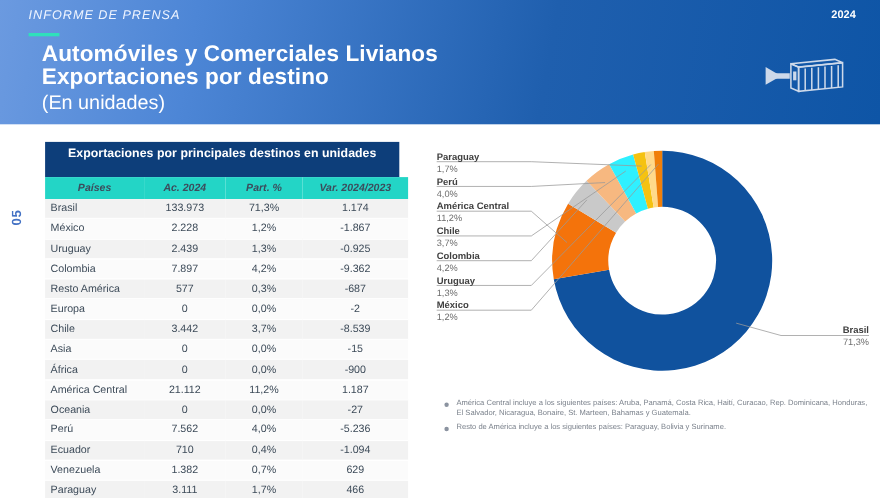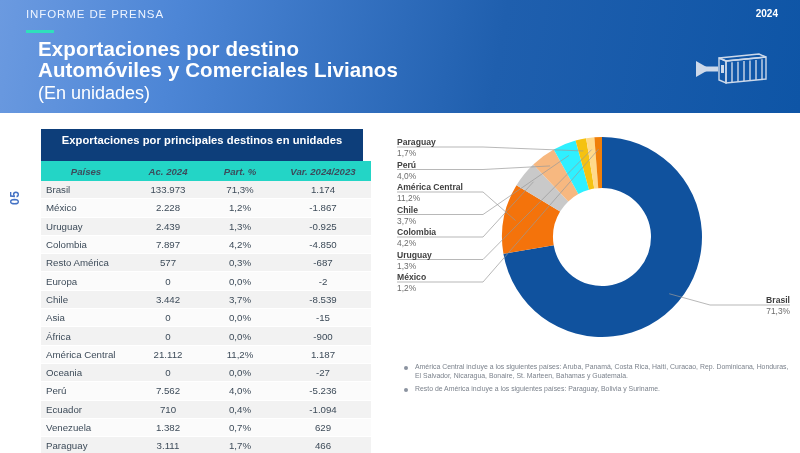--- a/index.html
+++ b/index.html
@@ -12,21 +12,21 @@
   }
 
   
   #header{
     position:absolute;left:0;top:0;width:800px;height:113px;
     background:linear-gradient(100deg,#6b9ae0 0%,#4d86d6 22%,#1f5fae 62%,#0e55a6 100%);
     overflow:hidden;
   }
   #kicker{
     position:absolute;left:26px;top:8px;
-    font-size:11.5px;letter-spacing:.9px;color:#eef4ff;font-weight:400;
+    font-size:11.5px;letter-spacing:.9px;color:#eef4ff;font-weight:400;font-style:italic;
   }
   #kicker-rule{
     position:absolute;left:26px;top:30px;width:28px;height:3px;background:#2fe0bb;
   }
   #year{
     position:absolute;right:22px;top:8px;color:#ffffff;font-size:10px;font-weight:700;
   }
   #title-wrap{position:absolute;left:38px;top:38px;}
   .h-title{
     color:#ffffff;font-size:20.5px;font-weight:700;line-height:21px;letter-spacing:.1px;
@@ -89,22 +89,22 @@
   .note .txt{font-size:6.9px;color:#7b828c;line-height:9.2px;}
 </style>
 </head>
 <body>
 
 <div id="header">
   <div id="kicker">INFORME DE PRENSA</div>
   <div id="kicker-rule"></div>
   <div id="year">2024</div>
   <div id="title-wrap">
+    <div class="h-title">Automóviles y Comerciales Livianos</div>
     <div class="h-title">Exportaciones por destino</div>
-    <div class="h-title">Automóviles y Comerciales Livianos</div>
     <div class="h-sub">(En unidades)</div>
   </div>
   <svg id="truck-icon" viewBox="0 0 84 34">
     <g fill="none" stroke="#cdd9ea" stroke-width="1.4">
       <path d="M30 17 L16 17" stroke-width="5" stroke-linecap="butt"></path>
       <path d="M22 17 L8 9 L8 25 Z" fill="#cdd9ea" stroke="none"></path>
       <path d="M31 6 L31 28 L38 31 L38 9 Z" fill="none"></path>
       <path d="M38 9 L38 31 L78 27 L78 5 Z" fill="none"></path>
       <path d="M31 6 L38 9 L78 5 L71 2 Z" fill="none"></path>
       <line x1="44" y1="10.3" x2="44" y2="30.4"></line>
@@ -147,21 +147,21 @@
         <tr class="odd">
           <td class="c0">Uruguay</td>
           <td class="c1">2.439</td>
           <td class="c2">1,3%</td>
           <td class="c3 neg">-0.925</td>
         </tr>
         <tr class="even">
           <td class="c0">Colombia</td>
           <td class="c1">7.897</td>
           <td class="c2">4,2%</td>
-          <td class="c3 neg">-4.850</td>
+          <td class="c3 neg">-9.362</td>
         </tr>
         <tr class="odd">
           <td class="c0">Resto América</td>
           <td class="c1">577</td>
           <td class="c2">0,3%</td>
           <td class="c3 neg">-687</td>
         </tr>
         <tr class="even">
           <td class="c0">Europa</td>
           <td class="c1">0</td>

